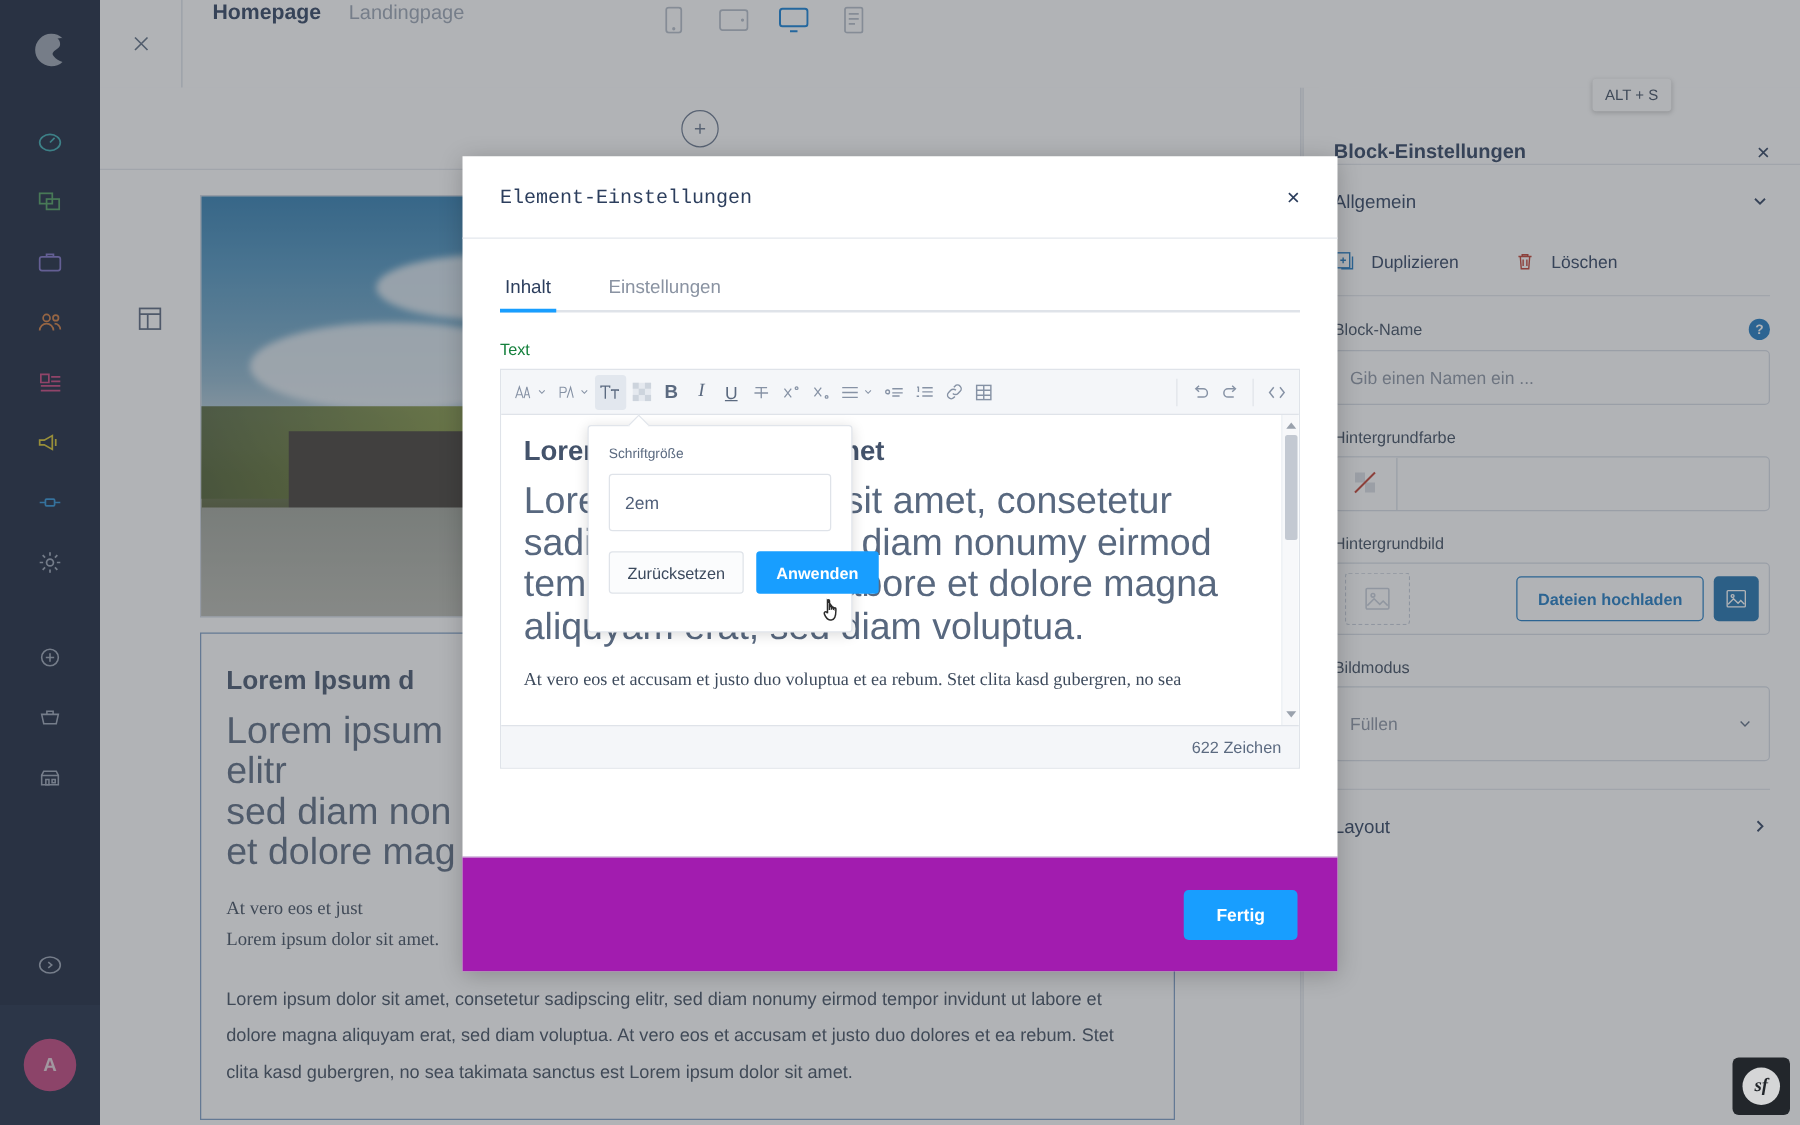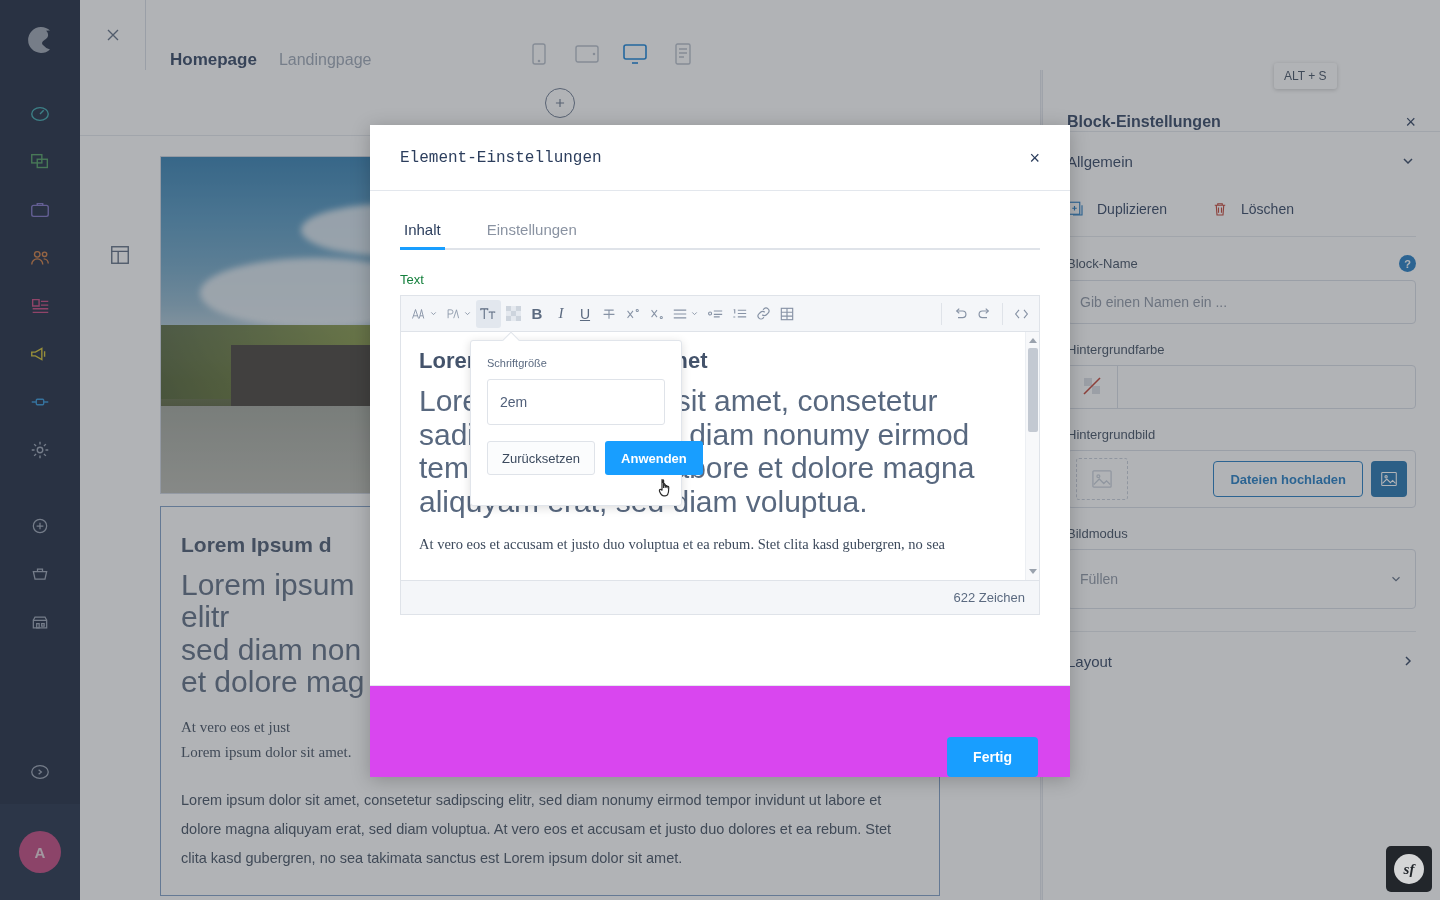--- a/index.html
+++ b/index.html
@@ -28,21 +28,21 @@
   .rail-avatar-wrap { height: 96px; display:flex; align-items:center; justify-content:center; width:100%; background:#1b2843; }
   .avatar {
     width: 42px; height: 42px; border-radius: 50%;
     background: #bf417a; color: #e5cfd9; display: flex; align-items: center; justify-content: center;
     font-size: 15px; font-weight: bold;
   }
 
   
   .topbar {
     position: absolute; left: 80px; top: 0; width: 1360px; height: 70px;
-    background: #fff; display: flex; align-items: flex-end; z-index: 40;
+    background: #fff; display: flex; align-items: flex-start; z-index: 40;
   }
   .topbar-close {
     width: 66px; height: 70px; display: flex; align-items: center; justify-content: center;
     border-right: 1px solid #d8dde6; cursor: pointer;
   }
   .breadcrumb { display: flex; align-items: baseline; gap: 22px; padding-left: 24px; }
   .crumb-active { font-size: 17px; font-weight: bold; color: #2c3e5d; }
   .crumb { font-size: 16px; color: #9aa4b3; cursor: pointer; }
   .devices { display: flex; gap: 16px; margin-left: 152px; align-items: center; }
   .dev-btn { width: 32px; height: 32px; display: flex; align-items: center; justify-content: center; cursor: pointer; color: #b4bcc8; }
@@ -180,21 +180,21 @@
     background:#fff;
   }
   .echo-h { font-size: 22px; font-weight: bold; color: #44536b; margin-bottom: 10px; }
   .echo-big { font-size: 30px; line-height: 1.12; color: #58687f; }
   .echo-small { font-family: "Liberation Serif", serif; font-size: 14.5px; color: #3d4a5c; margin-top: 18px; }
   .echo-sb { position: absolute; right: 0; top: 0; width: 14px; height: 248px; background: #f7f8fa; border-left: 1px solid #eceff3; }
   .echo-sb .a-up { position: absolute; left: 3px; top: 6px; border-left:4px solid transparent;border-right:4px solid transparent;border-bottom:5px solid #9aa2ad; }
   .echo-sb .a-dn { position: absolute; left: 3px; bottom: 6px; border-left:4px solid transparent;border-right:4px solid transparent;border-top:5px solid #9aa2ad; }
   .echo-sb .thmb { position: absolute; left: 2px; top: 16px; width: 10px; height: 84px; background: #c3c9d2; border-radius: 2px; }
   .echo-foot { height: 34px; background: #f4f6f9; border-top: 1px solid #dfe3e9; display: flex; align-items: center; justify-content: flex-end; padding-right: 14px; font-size: 13px; color: #5b6a80; }
-  .modal-foot { height: 92px; background: #d946ef; border-top: 1px solid #e3e7ed; display: flex; align-items: flex-end; justify-content: flex-end; padding-right: 32px; }
+  .modal-foot { height: 92px; background: #a21caf; border-top: 1px solid #e3e7ed; display: flex; align-items: center; justify-content: flex-end; padding-right: 32px; }
   .btn-done { background: #189eff; color: #fff; border: none; border-radius: 4px; height: 40px; padding: 0 26px; font-size: 14px; font-weight: bold; cursor: pointer; font-family: "Liberation Sans", sans-serif; }
 
   
   .popover {
     position: absolute; left: 470px; top: 340px; width: 212px; height: 166px;
     background: #fff; border: 1px solid #e1e5eb; border-radius: 3px;
     box-shadow: 0 2px 10px rgba(0,0,0,.14); z-index: 90; padding: 16px;
   }
   .pop-arrow {
     position: absolute; left: 34px; top: -7px; width: 12px; height: 12px;

